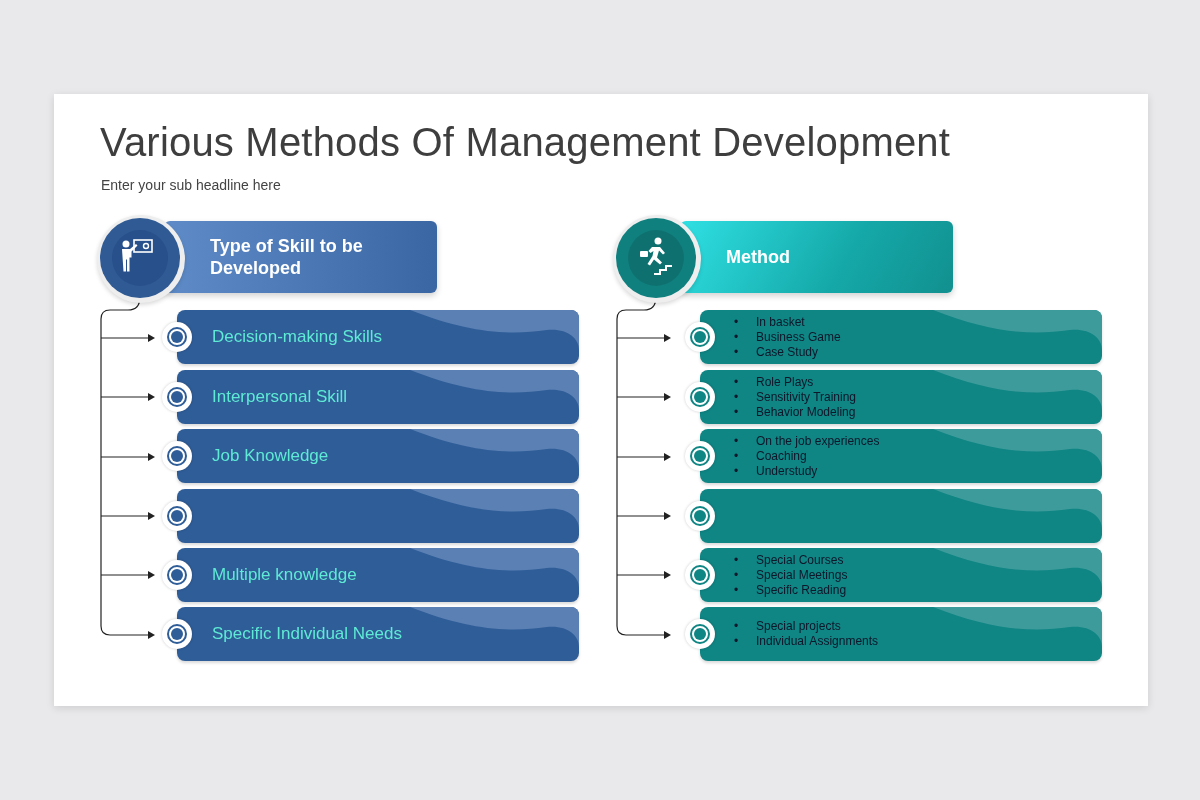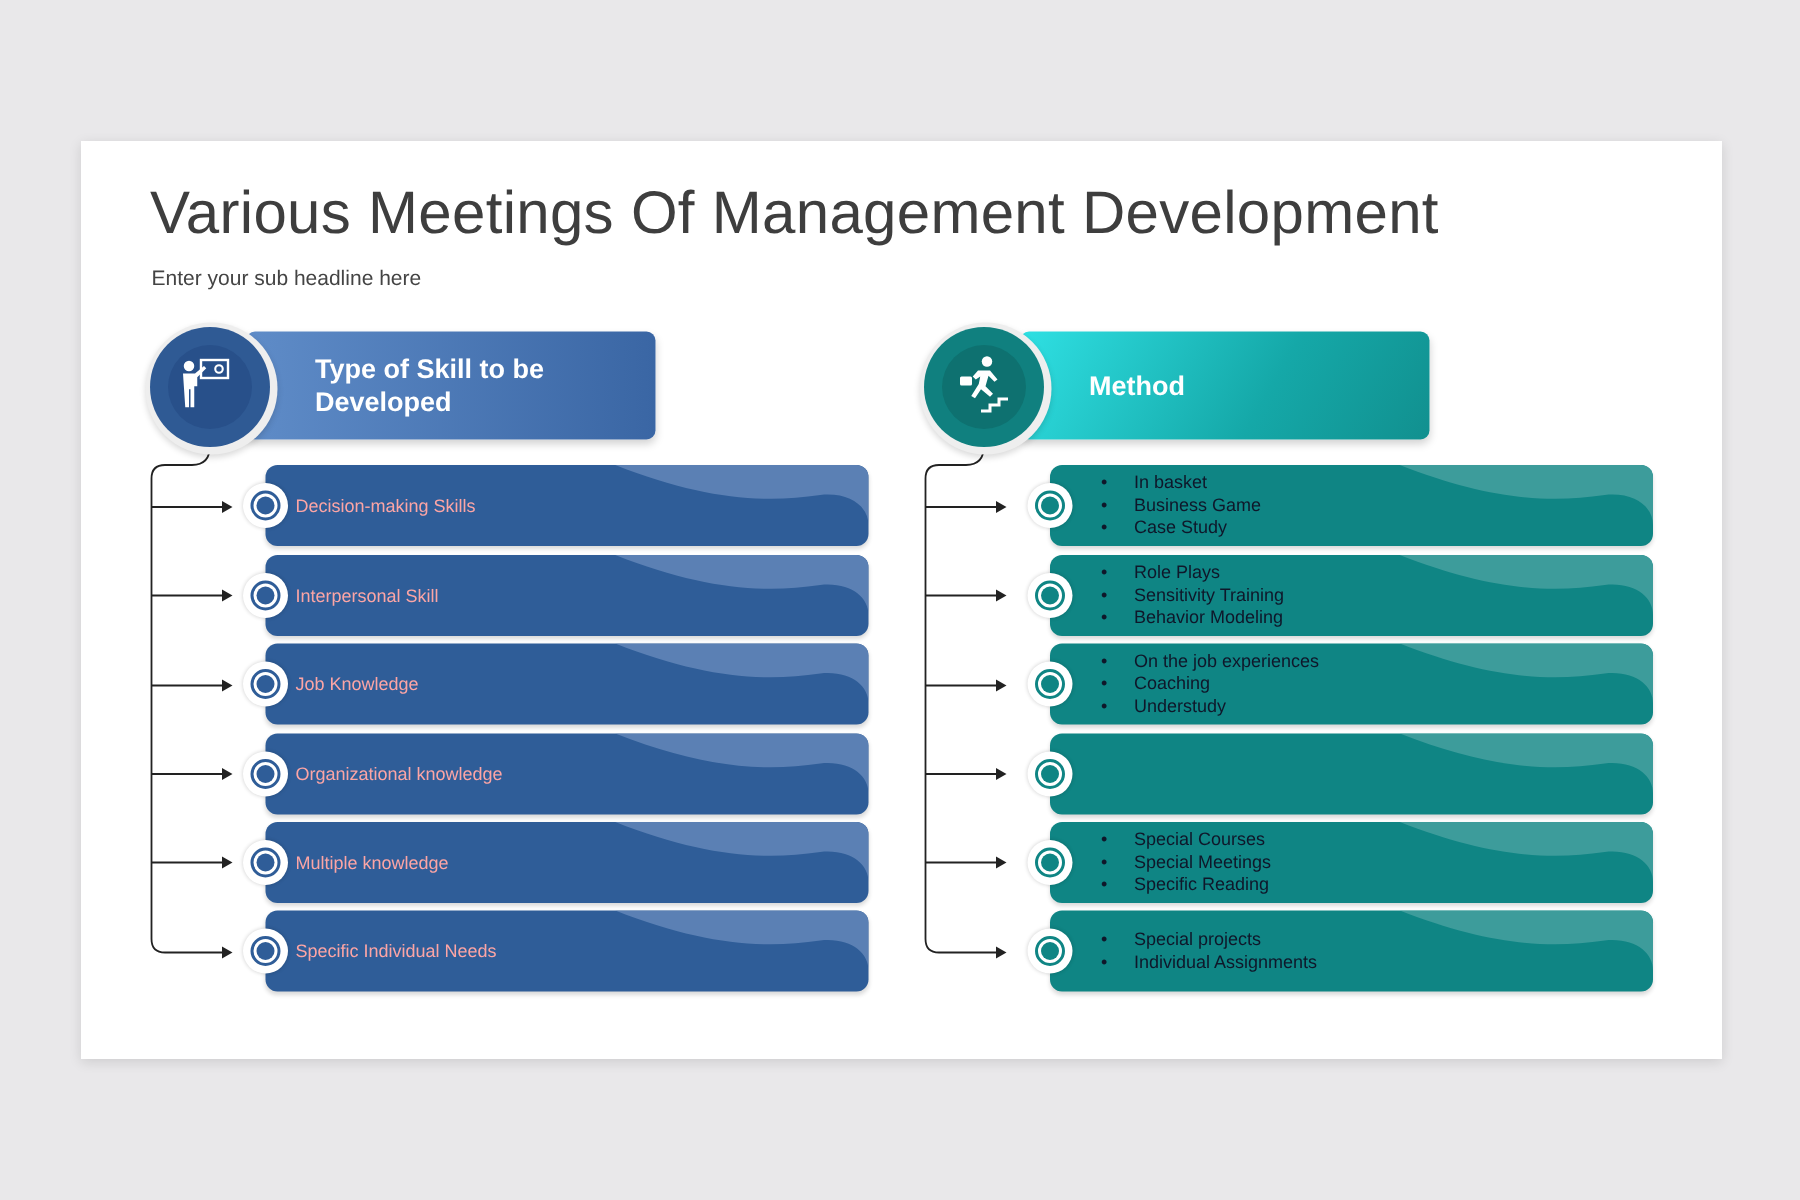--- a/index.html
+++ b/index.html
@@ -8,33 +8,33 @@
   .title{position:absolute;left:46px;top:26px;font-size:40px;color:#3e3e3e;font-family:"Liberation Sans",sans-serif;letter-spacing:.2px}
   .subtitle{position:absolute;left:47px;top:83px;font-size:14px;color:#444}
   .hdr-bar{position:absolute;height:72px;border-radius:6px;box-shadow:0 3px 6px rgba(0,0,0,.18)}
   .hdr-bar .lbl{position:absolute;left:38px;top:50%;transform:translateY(-50%);color:#fff;font-weight:bold;font-size:18px;line-height:22px}
   .circ-ring{position:absolute;width:88px;height:88px;border-radius:50%;background:#eee;box-shadow:0 2px 4px rgba(0,0,0,.15)}
   .circ{position:absolute;left:3px;top:3px;width:80px;height:80px;border-radius:50%}
   .circ-in{position:absolute;left:12px;top:12px;width:56px;height:56px;border-radius:50%}
   .circ svg{position:absolute;left:16px;top:16px}
   .row{position:absolute;height:54px;border-radius:8px;overflow:hidden;box-shadow:0 2px 3px rgba(0,0,0,.15)}
   .row svg.wave{position:absolute;left:0;top:0}
-  .row .txt{position:absolute;left:20px;top:50%;transform:translateY(-50%);color:#fca5a5;font-size:12px}
+  .row .txt{position:absolute;left:35px;top:50%;transform:translateY(-50%);color:#5eead4;font-size:17px}
   .row ul{position:absolute;left:34px;top:50%;transform:translateY(-50%);list-style:none;color:#0f172a;font-size:12px;line-height:15px}
   .row ul li::before{content:"•";display:inline-block;width:22px;padding-left:0}
   .bullet{position:absolute;width:30px;height:30px;border-radius:50%;background:#fff;box-shadow:0 0 3px rgba(0,0,0,.2)}
   .bullet .b2{position:absolute;left:5px;top:5px;width:20px;height:20px;border-radius:50%;border:2px solid}
   .bullet .b3{position:absolute;left:9px;top:9px;width:12px;height:12px;border-radius:50%}
   svg.lines{position:absolute;left:0;top:0}
 </style>
 </head>
 <body>
 
 <div class="slide">
-  <div class="title">Various Meetings Of Management Development</div>
+  <div class="title">Various Methods Of Management Development</div>
   <div class="subtitle">Enter your sub headline here</div>
 
   <svg class="lines" width="1094" height="612">
     <g stroke="#222" stroke-width="1.2" fill="none">
       <path d="M86 203 Q86 216 74 216 L56 216 Q47 216 47 225 L47 532 Q47 541 56 541 L94 541"></path>
       <path d="M47 244 L94 244 M47 303 L94 303 M47 363 L94 363 M47 422 L94 422 M47 481 L94 481"></path>
       <path d="M602 203 Q602 216 590 216 L572 216 Q563 216 563 225 L563 532 Q563 541 572 541 L610 541"></path>
       <path d="M563 244 L610 244 M563 303 L610 303 M563 363 L610 363 M563 422 L610 422 M563 481 L610 481"></path>
     </g>
     <g fill="#222">
@@ -114,21 +114,20 @@
         <span class="txt">Job Knowledge</span>
       </div>
       <div class="bullet" style="left:108px;top:347px">
         <div class="b2" style="border-color:#2f5d98"></div>
         <div class="b3" style="background:#2f5d98"></div>
       </div>
       <div class="row" style="left:123px;top:395px;width:402px;background:#2f5d98">
         <svg class="wave" width="402" height="54">
           <path d="M233.16 0 C289.44 22,329.64 26,369.84000000000003 20 C389.94 18,402 28,402 40 L402 0Z" fill="#5b80b4"></path>
         </svg>
-        <span class="txt">Organizational knowledge</span>
       </div>
       <div class="bullet" style="left:108px;top:407px">
         <div class="b2" style="border-color:#2f5d98"></div>
         <div class="b3" style="background:#2f5d98"></div>
       </div>
       <div class="row" style="left:123px;top:454px;width:402px;background:#2f5d98">
         <svg class="wave" width="402" height="54">
           <path d="M233.16 0 C289.44 22,329.64 26,369.84000000000003 20 C389.94 18,402 28,402 40 L402 0Z" fill="#5b80b4"></path>
         </svg>
         <span class="txt">Multiple knowledge</span>

